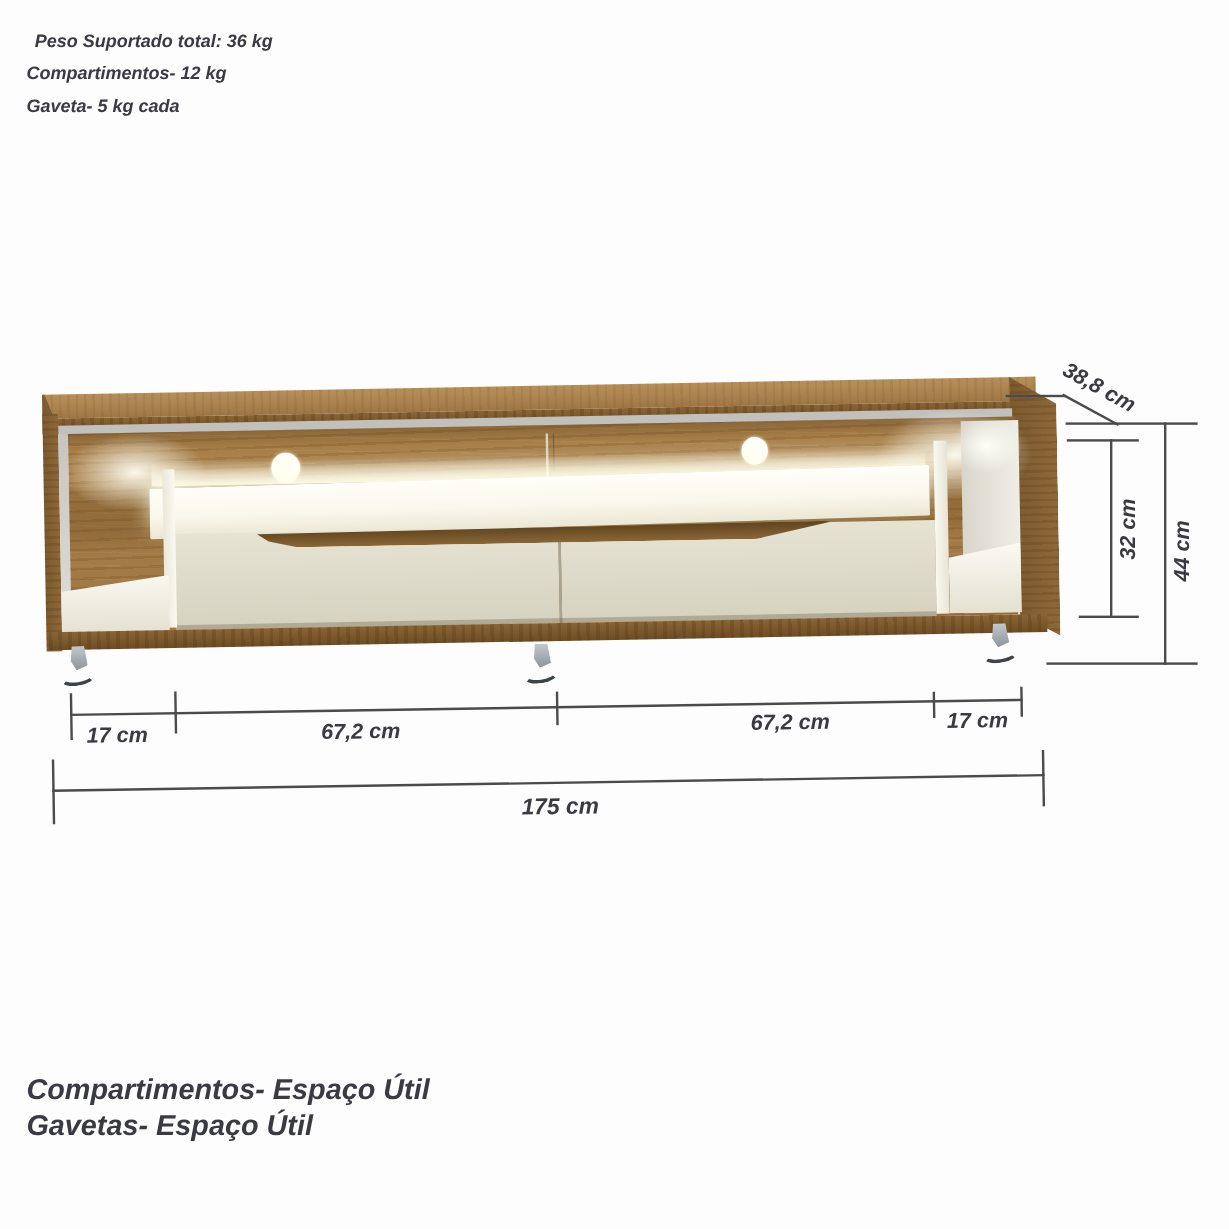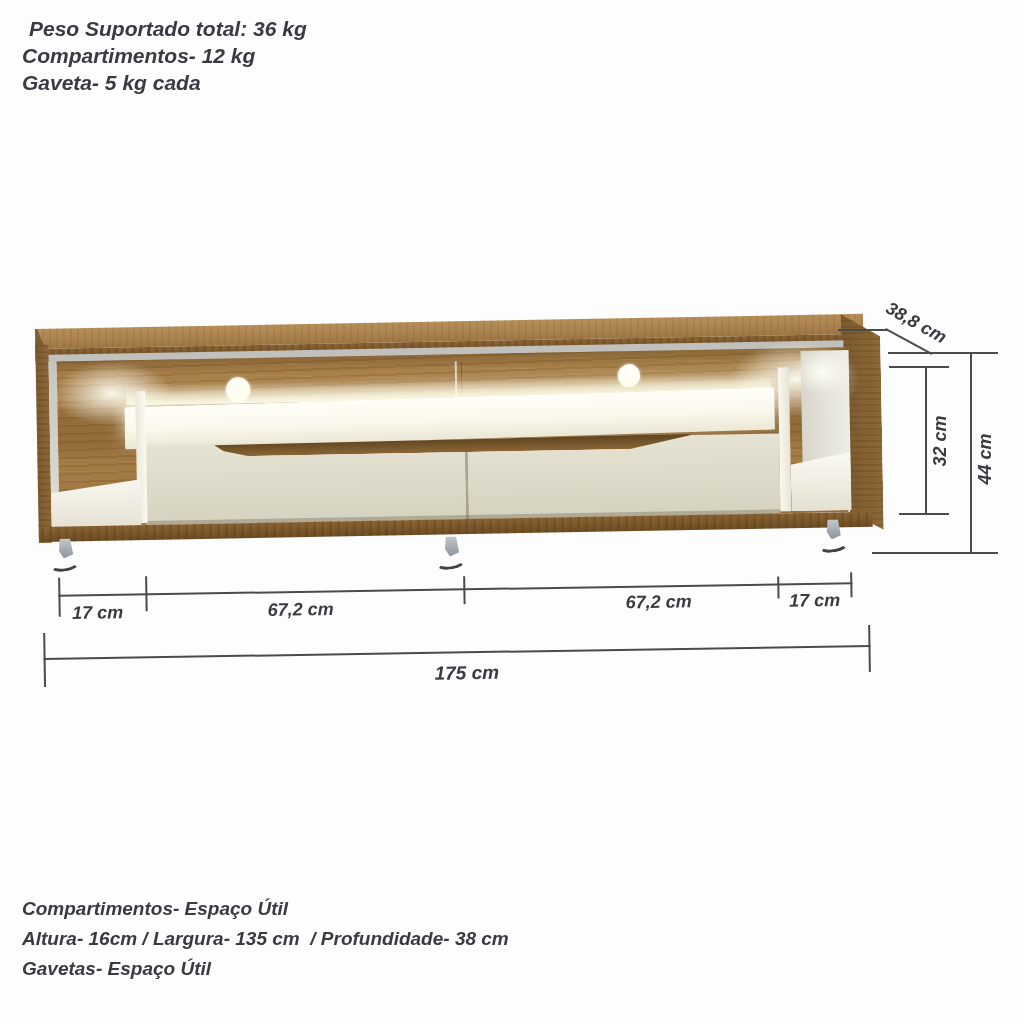--- a/index.html
+++ b/index.html
@@ -2,23 +2,23 @@
 <html><head>
 <meta charset="utf-8">
 <style>
   * { margin:0; padding:0; box-sizing:border-box; }
   html,body { width:1024px; height:1024px; }
   body { font-family:"Liberation Sans", sans-serif; background:#fdfdfd; }
   #canvas { position:relative; width:1024px; height:1024px; overflow:hidden; background:#fdfdfd; }
 
   
   .info-block { position:absolute; color:#3a3a42; font-style:italic; font-weight:700; }
-  #title-block { left:22px; top:15px; font-size:21px; line-height:27px; }
+  #title-block { left:22px; top:21px; font-size:15px; line-height:27px; }
   #title-block .info-line:first-child { padding-left:7px; }
-  #spec-block { left:22px; top:894px; font-size:19px; line-height:30px; }
+  #spec-block { left:22px; top:894px; font-size:24px; line-height:30px; }
   .info-line { white-space:pre-wrap; }
 
   
   #furniture { position:absolute; left:35px; top:329px; width:845px; height:252px;
                transform:rotate(-1.05deg); transform-origin:0 0; }
   #furniture .abs { position:absolute; }
 
   .wood-top {
     background:
       repeating-linear-gradient(90deg, rgba(120,80,30,.14) 0 2px, rgba(0,0,0,0) 2px 7px),
@@ -153,17 +153,16 @@
 
   <div class="rot-group" style="left:40px;top:622px;width:840px;height:72px;transform:rotate(-0.9deg);">
     <div class="dim-line" style="left:3px;top:36px;width:827px;height:2px;"></div>
     <div class="dim-line" style="left:3px;top:11px;width:2px;height:54px;"></div>
     <div class="dim-line" style="left:828px;top:16px;width:2px;height:47px;"></div>
     <div class="dim-label" style="left:426px;top:58px;font-size:19px;">175 cm</div>
   </div>
 
   <div id="spec-block" class="info-block">
     <div class="info-line">Compartimentos- Espaço Útil</div>
-    <div class="info-line">Altura- 16cm / Largura- 135 cm  / Profundidade- 38 cm</div>
     <div class="info-line">Gavetas- Espaço Útil</div>
   </div>
 
 </div>
 
 </body></html>

